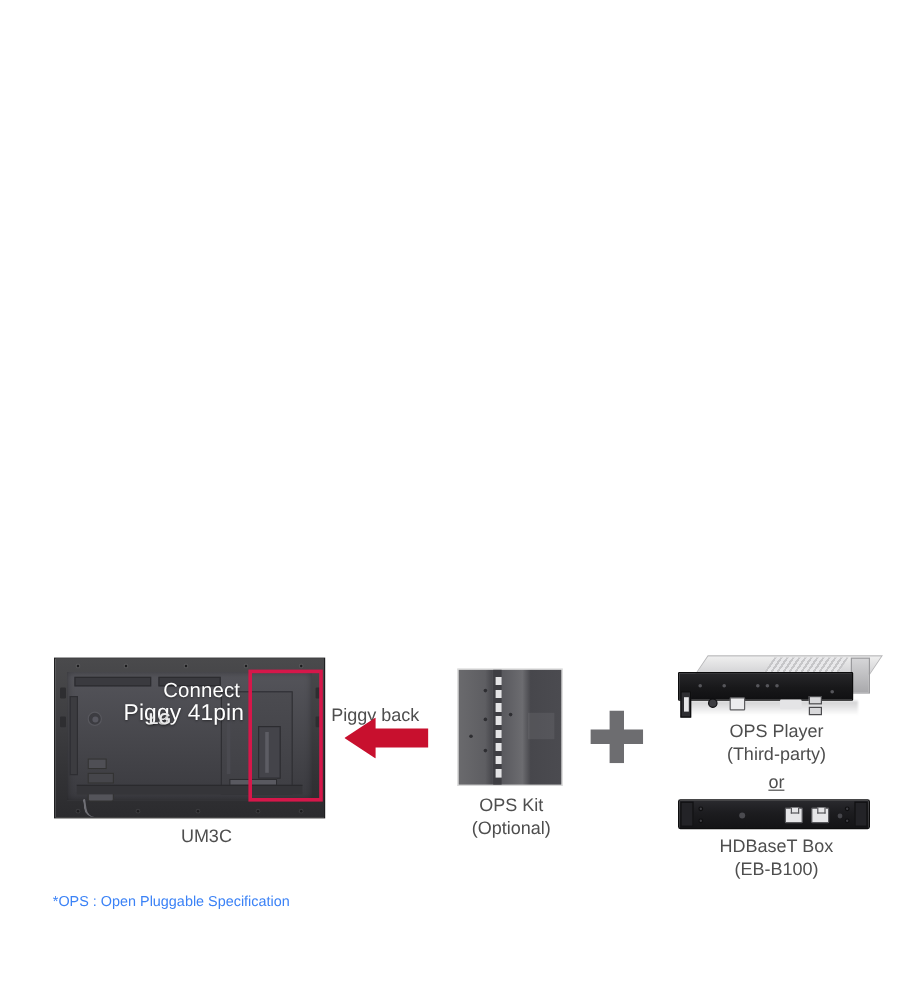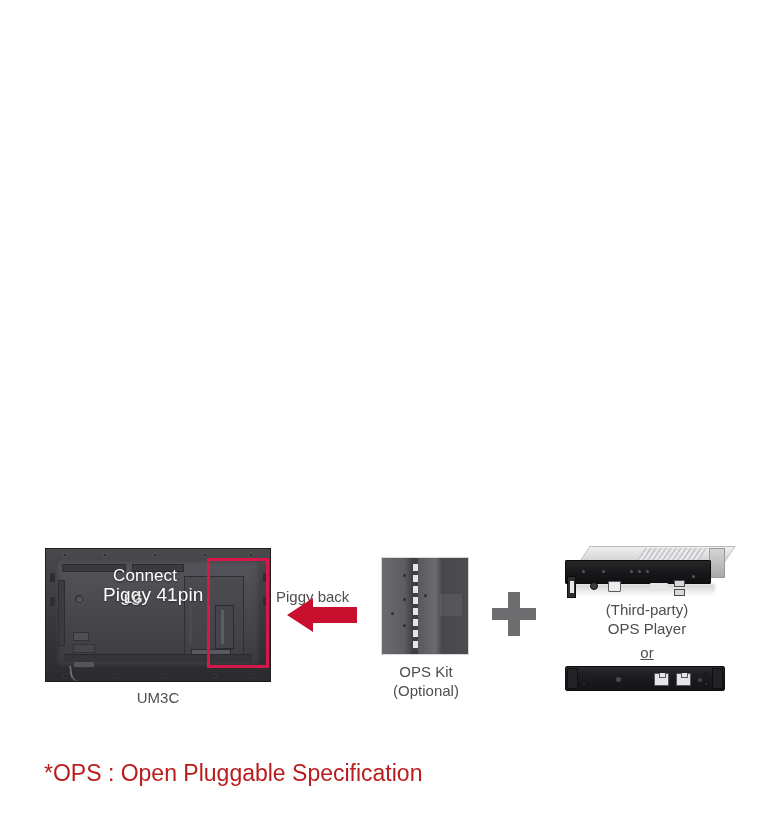--- a/index.html
+++ b/index.html
@@ -170,21 +170,21 @@
   .tv-overlay {
     position: absolute;
     z-index: 7;
     color: #ffffff;
     font-weight: 400;
     text-shadow: 0 1px 2px rgba(0,0,0,.45);
     white-space: nowrap;
     letter-spacing: .1px;
   }
   .ov-connect {
-    left: 113px;
+    left: 136px;
     top: 566px;
     font-size: 17px;
   }
   .ov-with {
     left: 103px;
     top: 584px;
     font-size: 19px;
   }
 
   .lg-logo {
@@ -224,21 +224,21 @@
   
   .caption {
     position: absolute;
     text-align: center;
     font-size: 15px;
     line-height: 19px;
     color: #4e4e4e;
     white-space: nowrap;
   }
 
-  .cap-um3c { left: 45px; top: 688px; width: 226px; }
+  .cap-um3c { left: 59px; top: 688px; width: 226px; }
   .cap-opskit { left: 360px; top: 662px; width: 132px; }
   .cap-opsplayer { left: 558px; top: 600px; width: 178px; }
   .cap-or { left: 558px; top: 643px; width: 178px; text-decoration: underline; }
   .cap-hdbaset { left: 553px; top: 696px; width: 188px; }
 
   
   .piggy-label {
     position: absolute;
     left: 276px;
     top: 588px;
@@ -491,23 +491,23 @@
     left: 132px; top: 11px;
     width: 4px; height: 4px;
     border-radius: 50%;
     background: #46464b;
   }
 
   
   .footnote {
     position: absolute;
     left: 44px;
-    top: 760px;
-    font-size: 23px;
-    color: #b91c1c;
+    top: 744px;
+    font-size: 12px;
+    color: #3b82f6;
     white-space: nowrap;
   }
 </style>
 </head>
 <body style="--accent: #d6174a;">
 
 <div class="stage">
 
   <div class="tv-wrap">
     <div class="tv-body">
@@ -603,35 +603,39 @@
       <span class="opsp-led" style="left:16px; top:9px;"></span>
       <span class="opsp-led" style="left:36px; top:9px;"></span>
       <span class="opsp-led" style="left:64px; top:9px;"></span>
       <span class="opsp-led" style="left:72px; top:9px;"></span>
       <span class="opsp-led" style="left:80px; top:9px;"></span>
       <span class="opsp-led" style="left:126px;top:14px;"></span>
     </div>
   </div>
 
   <div class="caption cap-opsplayer">
+    <div>OPS Player</div>
     <div>(Third-party)</div>
-    <div>OPS Player</div>
   </div>
 
   <div class="caption cap-or">or</div>
 
   <div class="hdbaset">
     <div class="hdb-earl"></div>
     <div class="hdb-earr"></div>
     <span class="hdb-screw" style="left:16px; top:5px;"></span>
     <span class="hdb-screw" style="left:16px; top:15px;"></span>
     <span class="hdb-screw" style="right:16px; top:5px;"></span>
     <span class="hdb-screw" style="right:16px; top:15px;"></span>
     <div class="hdb-micro"></div>
     <div class="hdb-rj hdb-rj1"></div>
     <div class="hdb-rj hdb-rj2"></div>
     <div class="hdb-micro2"></div>
   </div>
 
+  <div class="caption cap-hdbaset">
+    <div>HDBaseT Box</div>
+    <div>(EB-B100)</div>
+  </div>
 
   <div class="footnote">*OPS : Open Pluggable Specification</div>
 
 </div>
 
 </body></html>

